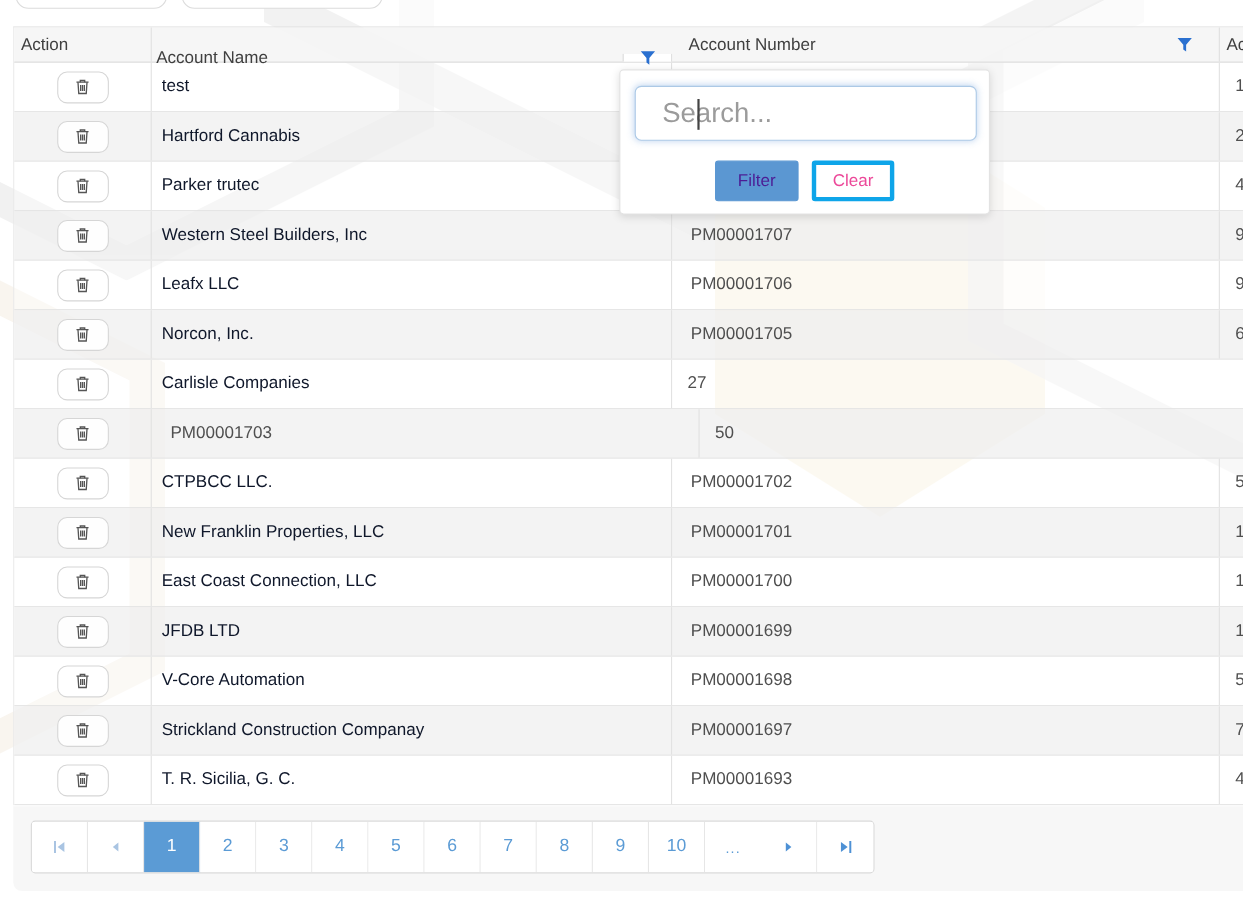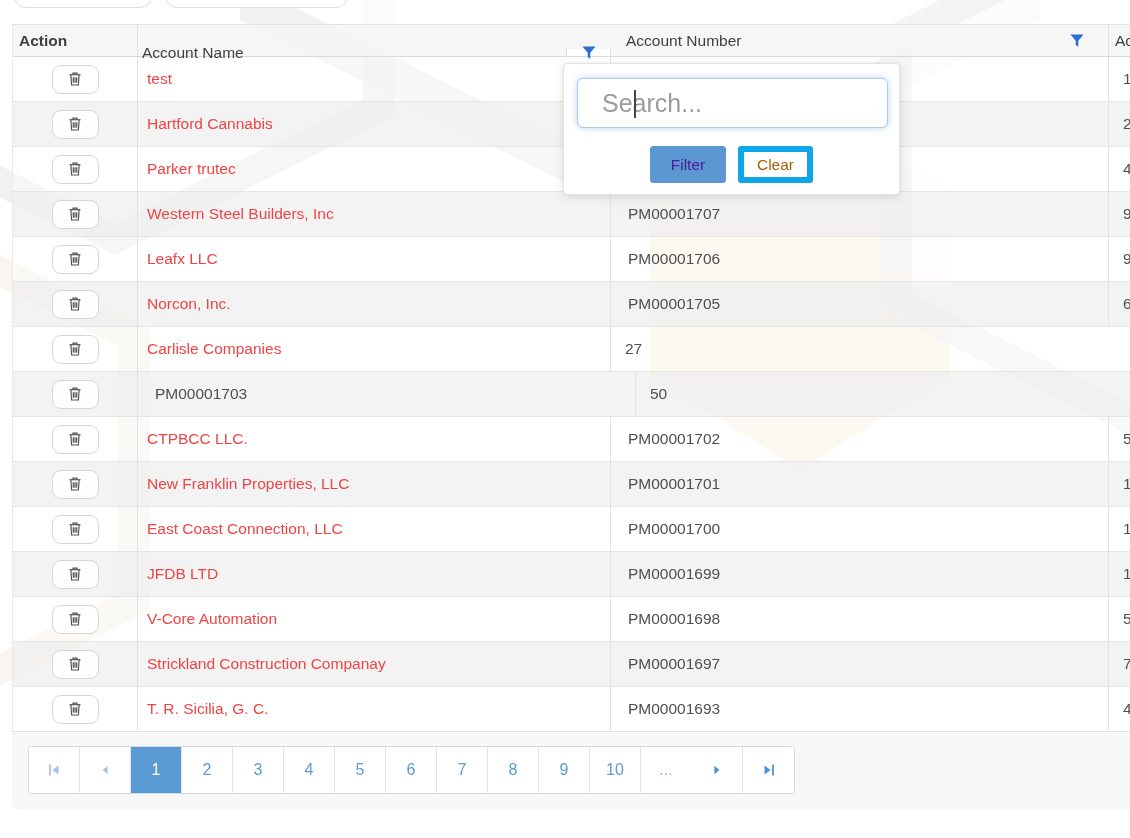--- a/index.html
+++ b/index.html
@@ -28,21 +28,21 @@
     position:absolute; left:12px; top:24px; width:1210px; z-index:1;
     border-top:1px solid #e2e2e2; border-left:1px solid #eaeaea;
   }
   .grid-header {
     display:flex; height:32px; align-items:stretch;
     background:rgba(245,245,245,0.93);
     border-bottom:1px solid #d9d9d9;
     font-size:15.5px; color:#3f3f3f;
   }
   .hcell { display:flex; align-items:center; border-right:1px solid #e0e0e0; position:relative; }
-  .hcell.c-action  { width:125px; padding-left:6px;font-weight:bold; }
+  .hcell.c-action  { width:125px; padding-left:6px; }
   .hcell.c-name    { width:473px; padding-left:4px;margin-top:24px; }
   .hcell.c-number  { width:498px; padding-left:15px;gap:42px; }
   .hcell.c-extra   { flex:1; padding-left:6px; border-right:none; }
   .hcell .spacer { flex:1; }
 
   .hfilter {
     width:44px; height:100%; display:flex; align-items:center; justify-content:center;
   }
   .hfilter.active {
     background:rgba(255,255,255,0.95);
@@ -52,21 +52,21 @@
 
   .grid-body .grid-row {
     display:flex; height:45px; align-items:center;
     border-bottom:1px solid #e4e4e4;
     background:rgba(255,255,255,0.38);
     font-size:15.5px;
   }
   .grid-body .grid-row:nth-child(even) { background:rgba(240,240,240,0.80); }
   .bcell { height:100%; display:flex; align-items:center; border-right:1px solid #e2e2e2; overflow:hidden; white-space:nowrap; }
   .bcell.c-action { width:125px; justify-content:center; }
-  .bcell.c-name   { width:473px; padding-left:9px; color:#ef4444; }
+  .bcell.c-name   { width:473px; padding-left:9px; color:#0f172a; }
   .bcell.c-number { width:498px; padding-left:17px; color:#4f4f4f; }
   .bcell.c-extra  { flex:1; padding-left:14px; border-right:none; color:#4f4f4f; }
 
   .trash-btn {
     width:47px; height:29px; border:1px solid #d6d6d6; border-radius:9px;
     background:rgba(255,255,255,0.92); display:flex; align-items:center; justify-content:center;
     cursor:pointer;
   }
 
   
@@ -114,21 +114,21 @@
 
   .popup-buttons {
     position:absolute; left:0; top:82px; width:100%;
     display:flex; justify-content:center; gap:12px;
   }
   .btn {
     height:37px; display:flex; align-items:center; justify-content:center;
     font-size:15.5px; border-radius:3px; cursor:pointer;
   }
   .btn-filter { width:76px; background:#5b97d2; color:#4c1d95; border:1px solid #5b97d2; }
-  .btn-clear  { width:75px; background:#fff; color:#a16207; border:6px solid #0ea5e9; }
+  .btn-clear  { width:75px; background:#fff; color:#ec4899; border:4px solid #0ea5e9; }
 </style>
 </head>
 <body>
 
 <div class="wm-layer">
   <div class="hex" style="left:-165px; top:-305px; width:560px; height:560px; background:#ededed; opacity:.75;">
     <div class="hex-inner" style="inset:32px;"></div>
   </div>
   <div class="hex" style="left:240px; top:-580px; width:800px; height:800px; background:#ededed; opacity:.7;">
     <div class="hex-inner" style="inset:40px;"></div>

